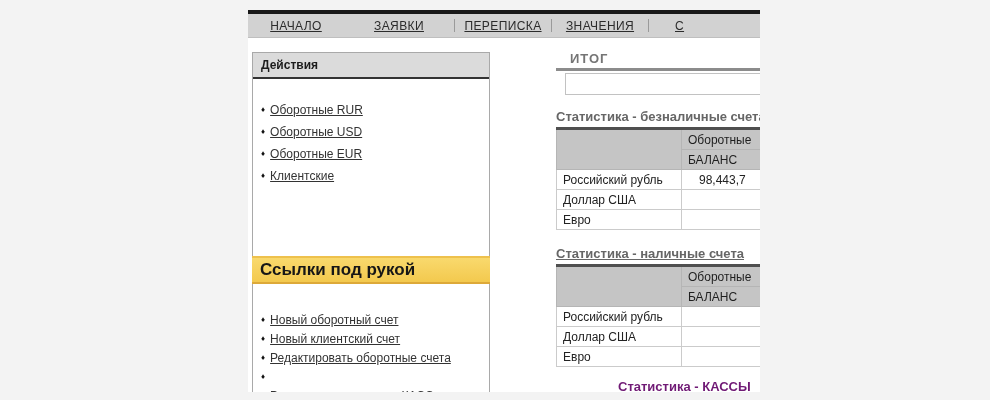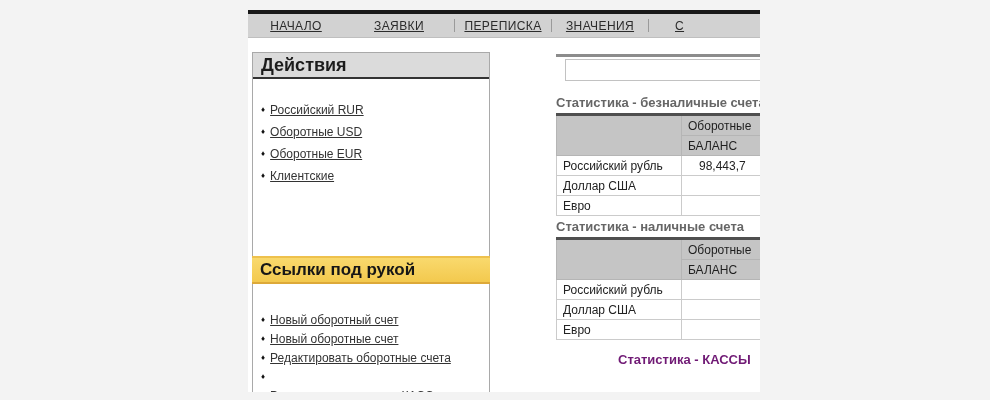--- a/index.html
+++ b/index.html
@@ -30,21 +30,21 @@
   .tab.w6{width:80px;justify-content:flex-start;padding-left:26px;}
   .tab.active{background:#3b3b3b;color:#d6d6d6;box-shadow:0 -4px 0 0 #3b3b3b;}
   .tabsep{width:1px;height:13px;background:#9a9a9a;align-self:center;}
   
   .sidebar{
     position:absolute;left:4px;top:42px;width:238px;bottom:-2px;
     border:1px solid #a9a9a9;background:#fff;box-sizing:border-box;
   }
   .side-header{
     height:24px;background:#dbdbdb;border-bottom:2px solid #333333;
-    font-weight:bold;font-size:18px;color:#1c1c1c;
+    font-weight:bold;font-size:12px;color:#1c1c1c;
     display:flex;align-items:center;padding-left:8px;
   }
   ul.links{list-style:none;margin:0;padding:0 0 0 8px;}
   ul.links.l1{margin-top:20px;}
   ul.links.l1 li{height:22px;display:flex;align-items:center;}
   ul.links.l2{margin-top:13px;}
   ul.links.l2 li{height:19px;display:flex;align-items:center;}
   .blt{font-size:8px;color:#111;margin-right:5px;line-height:1;}
   ul.links a{font-size:12px;color:#333;text-decoration:underline;cursor:pointer;white-space:nowrap;}
   .yellow-header{
@@ -54,21 +54,21 @@
     font-weight:bold;font-size:17px;color:#161616;
     display:flex;align-items:center;padding-left:8px;
   }
   
   .main{position:absolute;left:308px;top:42px;width:300px;}
   .itog-title{font-size:13px;font-weight:bold;color:#757575;letter-spacing:1px;padding-left:14px;line-height:14px;}
   .hr-dark{height:3px;background:#8c8c8c;margin-top:2px;}
   .empty-box{margin-left:9px;margin-top:2px;height:20px;border:1px solid #c2c2c2;background:#fff;}
   .stat-title{font-size:13px;font-weight:bold;color:#666666;white-space:nowrap;line-height:14px;}
   .stat-title.t1{margin-top:15px;}
-  .stat-title.t2{margin-top:4px;}
+  .stat-title.t2{margin-top:17px;text-decoration:underline;}
   table.stat{
     border-collapse:collapse;margin-top:3px;width:300px;table-layout:fixed;
     border-top:3px solid #4f4f4f;font-size:12px;color:#222;
   }
   table.stat th,table.stat td{border:1px solid #cbcbcb;height:19px;padding:0;}
   table.stat th{background:#c5c5c5;border-color:#b5b5b5;font-weight:normal;text-align:left;padding-left:6px;font-size:12px;color:#1f1f1f;}
   table.stat col.c1{width:125px;}
   table.stat td.lbl{padding-left:6px;background:#fff;white-space:nowrap;}
   table.stat td.val{padding-left:17px;background:#fff;white-space:nowrap;}
   .kassy-title{margin-top:13px;margin-left:62px;font-size:13px;font-weight:bold;color:#701a75;white-space:nowrap;line-height:14px;}
@@ -89,21 +89,21 @@
     <a class="tab w5">ЗНАЧЕНИЯ</a>
     <span class="tabsep"></span>
     <a class="tab w6">С</a>
   </div>
 
   <div class="sidebar">
     <div class="side-header">Действия</div>
     <ul class="links l1">
       <li>
         <span class="blt">♦</span>
-        <a>Российский RUR</a>
+        <a>Оборотные RUR</a>
       </li>
       <li>
         <span class="blt">♦</span>
         <a>Оборотные USD</a>
       </li>
       <li>
         <span class="blt">♦</span>
         <a>Оборотные EUR</a>
       </li>
       <li>
@@ -114,37 +114,38 @@
 
     <div class="yellow-header">Ссылки под рукой</div>
 
     <ul class="links l2" style="position:absolute;top:244px;left:0;right:0;">
       <li>
         <span class="blt">♦</span>
         <a>Новый оборотный счет</a>
       </li>
       <li>
         <span class="blt">♦</span>
-        <a>Новый оборотные счет</a>
+        <a>Новый клиентский счет</a>
       </li>
       <li>
         <span class="blt">♦</span>
         <a>Редактировать оборотные счета</a>
       </li>
       <li>
         <span class="blt">♦</span>
       </li>
       <li>
         <span class="blt">♦</span>
         <a>Редактировать остатки КАСС</a>
       </li>
     </ul>
   </div>
 
   <div class="main">
+    <div class="itog-title">ИТОГ</div>
     <div class="hr-dark"></div>
     <div class="empty-box"></div>
 
     <div class="stat-title t1">Статистика - безналичные счета</div>
     <table class="stat">
       <colgroup>
           <col class="c1">
           <col>
         </colgroup>
       <tbody>

